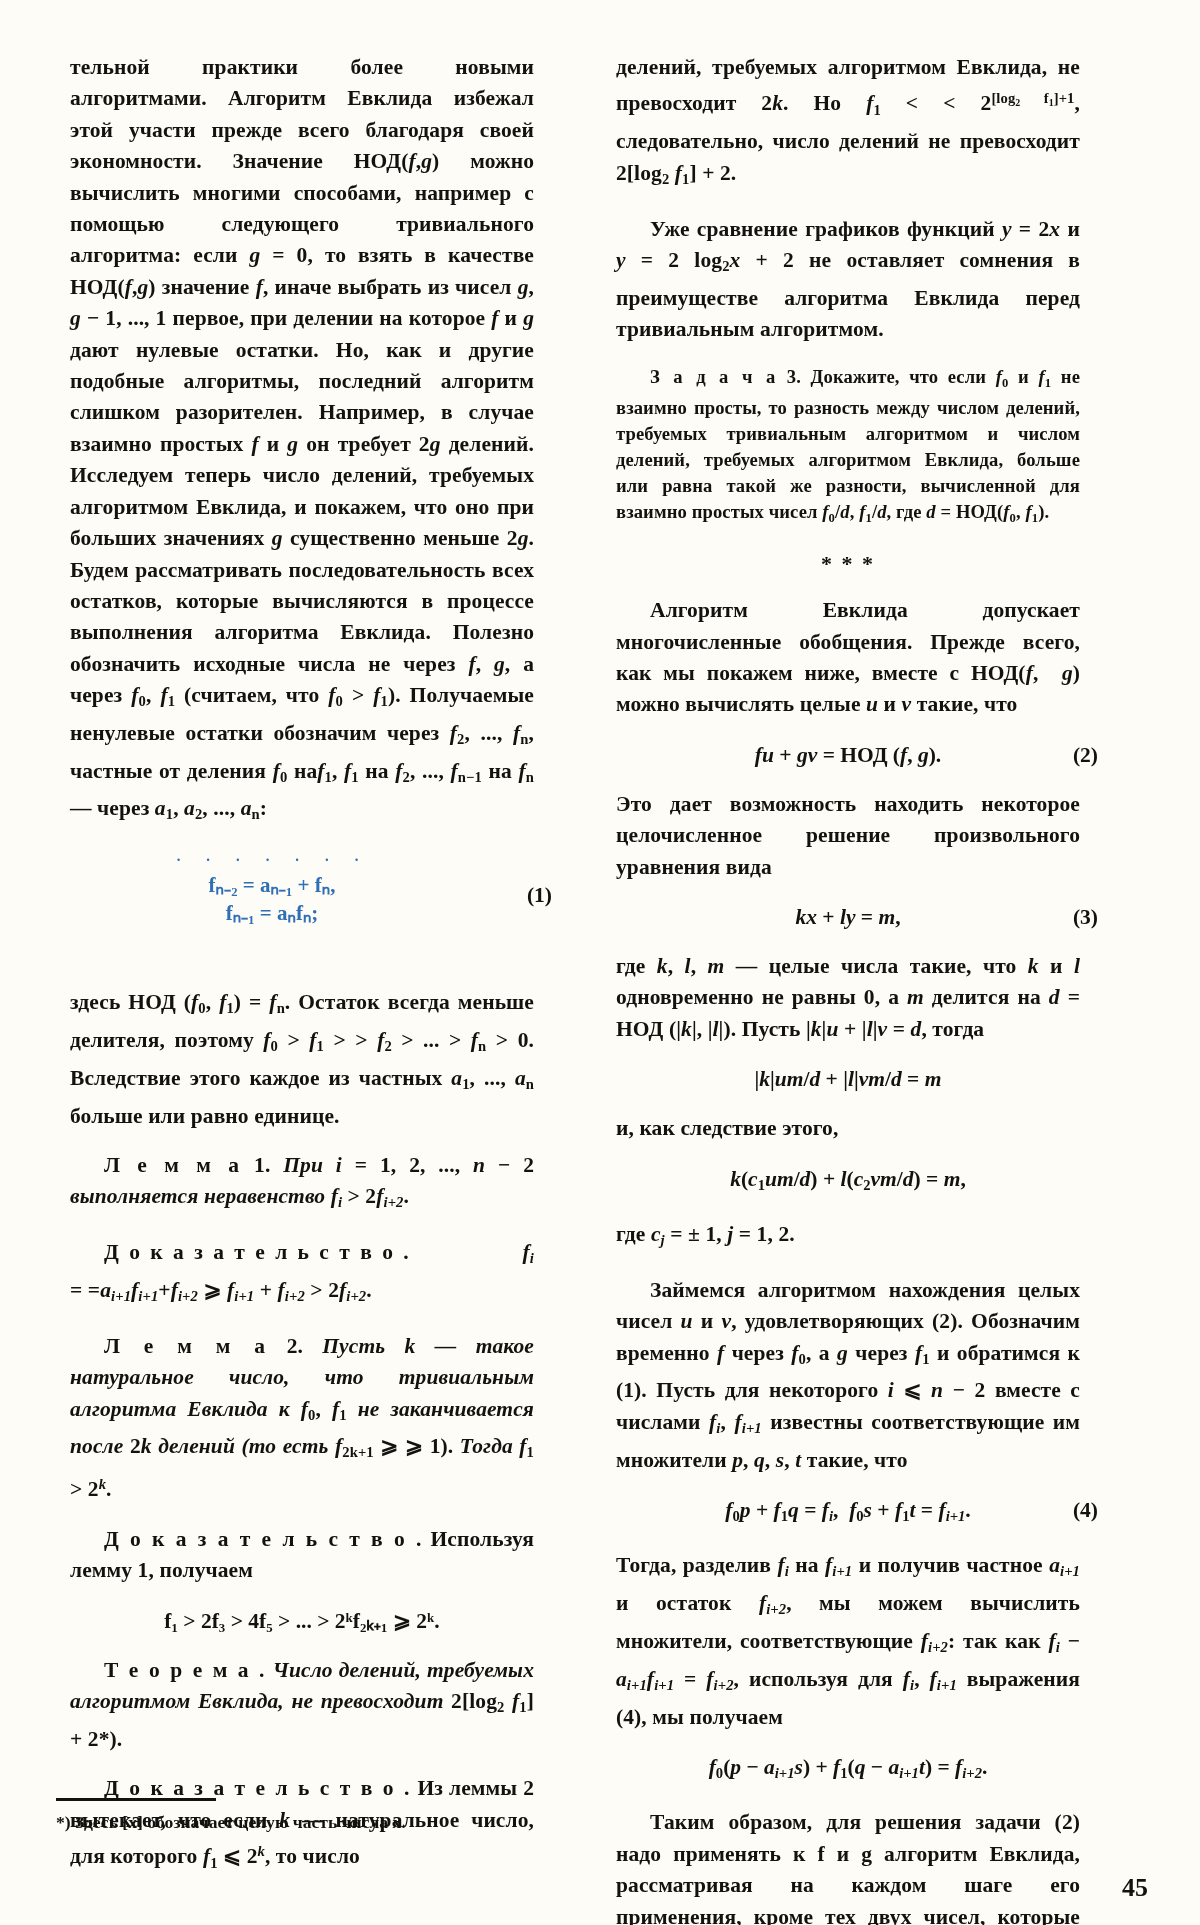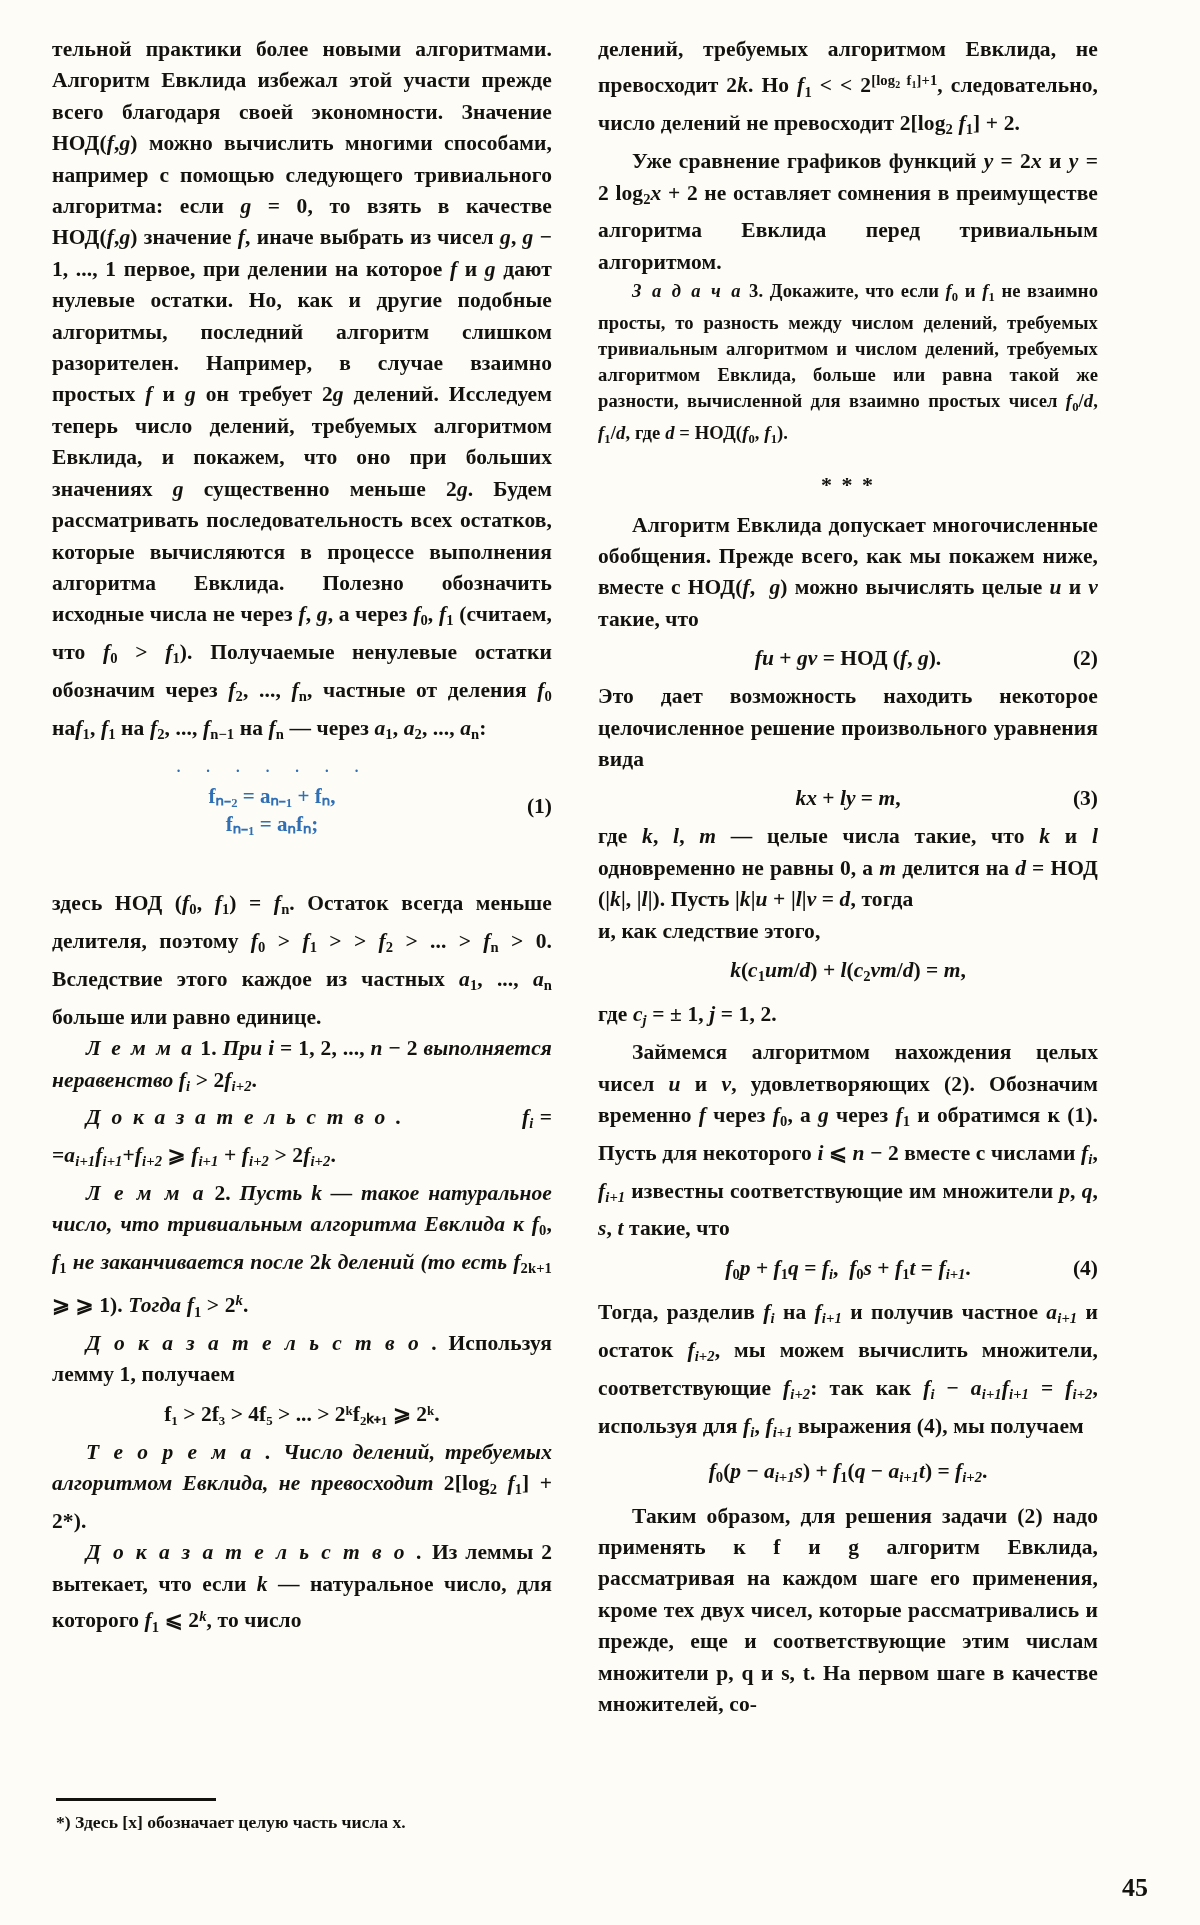--- a/index.html
+++ b/index.html
@@ -26,41 +26,41 @@
     height: 1800px;
   }
   .col {
     width: 500px;
     position: relative;
   }
   .col.left { width: 500px; }
   .col.right { width: 500px; }
 
   p {
-    margin: 0;
+    margin: 18px;
     text-align: justify;
     text-justify: inter-word;
     font-size: 21.5px;
     line-height: 31.4px;
     font-weight: bold;
     letter-spacing: 0.1px;
     hyphens: manual;
   }
   p.indent { text-indent: 34px; }
   p.noindent { text-indent: 0; }
 
   .small {
     font-size: 18.6px;
     line-height: 26px;
     font-weight: bold;
     text-align: justify;
   }
   .small .sp { letter-spacing: 2.0px; }
 
-  .sp { letter-spacing: 2.3px; font-style: italic; }
+  .sp { letter-spacing: 2.3px; }
 
   i, .it { font-style: italic; }
 
   .formula {
     text-align: center;
     font-size: 21.5px;
     line-height: 32px;
     font-weight: bold;
     margin: 7px 0 7px 0;
     position: relative;
@@ -220,20 +220,23 @@
 
       <div class="formula">
         <span><i>kx</i> + <i>ly</i> = <i>m</i>,</span>
         <span class="num">(3)</span>
       </div>
 
       <p class="noindent">
         где <i>k</i>, <i>l</i>, <i>m</i> — целые числа такие, что <i>k</i> и <i>l</i> одновременно не равны 0, а <i>m</i> делится на <i>d</i> = НОД (|<i>k</i>|, |<i>l</i>|). Пусть |<i>k</i>|<i>u</i> + |<i>l</i>|<i>v</i> = <i>d</i>, тогда
       </p>
 
+      <div class="formula">
+        <span>|<i>k</i>|<i>um</i>/<i>d</i> + |<i>l</i>|<i>vm</i>/<i>d</i> = <i>m</i></span>
+      </div>
 
       <p class="noindent">и, как следствие этого,</p>
 
       <div class="formula">
         <span><i>k</i>(<i>c</i><sub>1</sub><i>um</i>/<i>d</i>) + <i>l</i>(<i>c</i><sub>2</sub><i>vm</i>/<i>d</i>) = <i>m</i>,</span>
       </div>
 
       <p class="noindent">
         где <i>c<sub>j</sub></i> = ± 1, <i>j</i> = 1, 2.
       </p>

